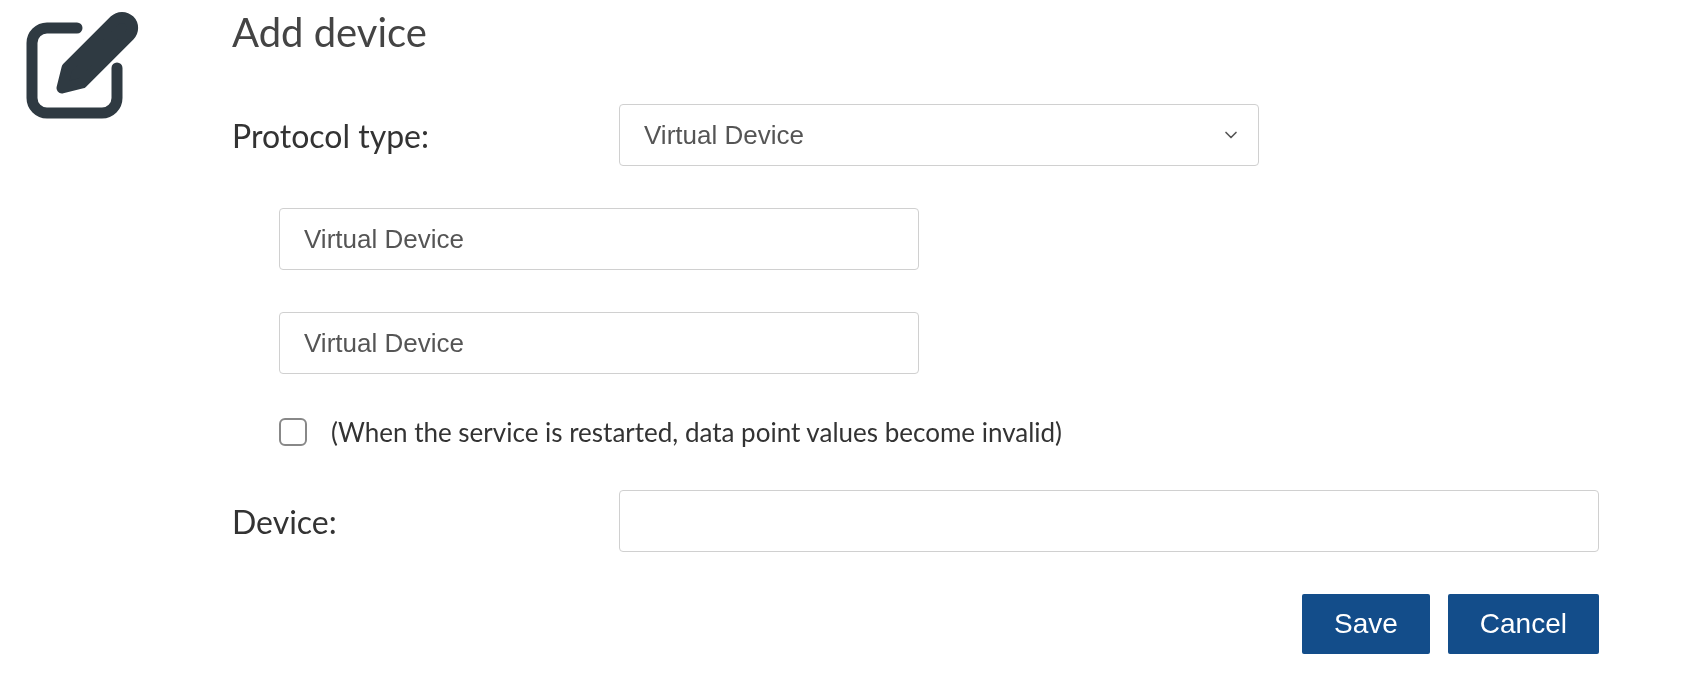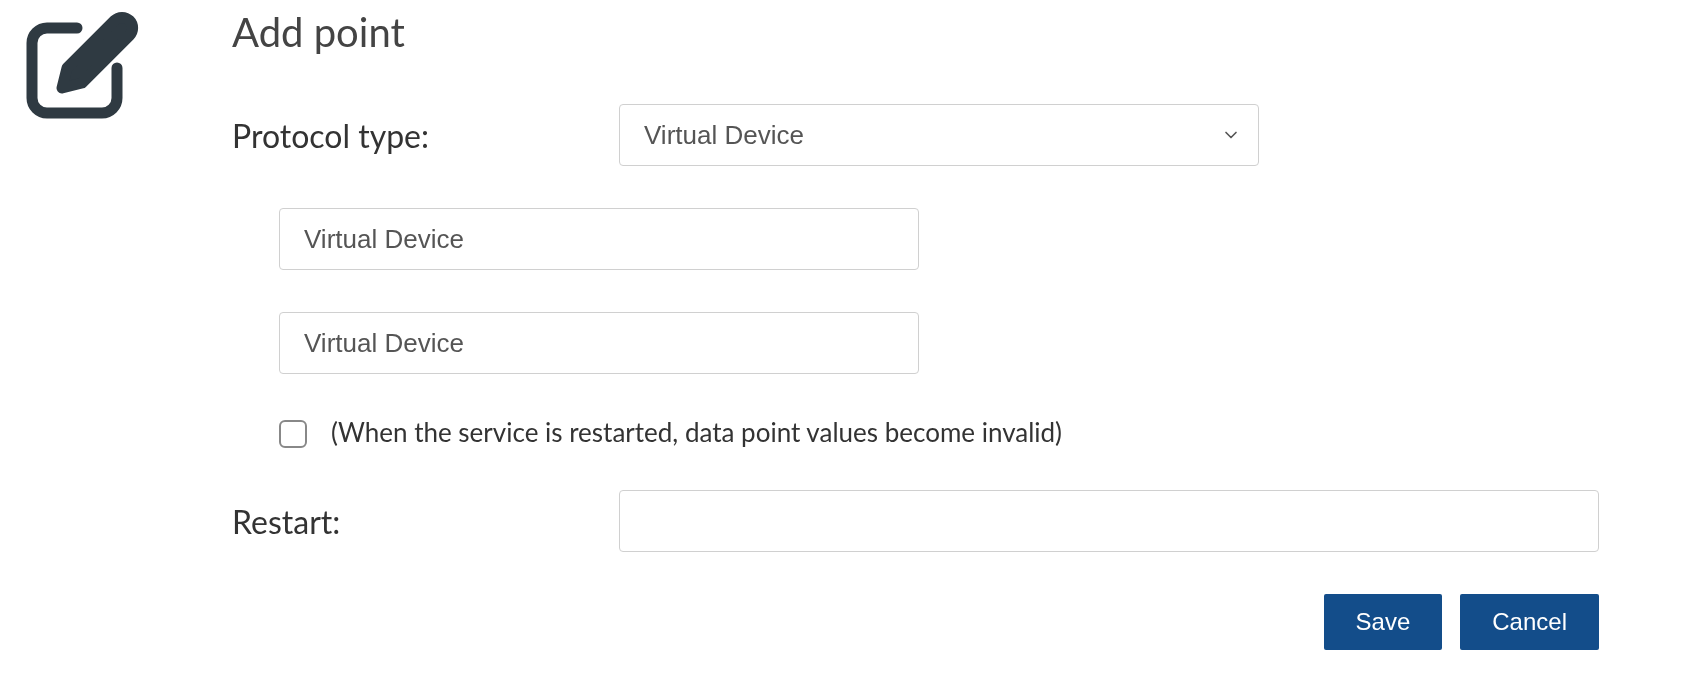--- a/index.html
+++ b/index.html
@@ -88,21 +88,21 @@
       font-size: 26px;
       color: #555;
       padding: 0 24px;
     }
     .text-input.full {
       width: 980px;
       max-width: 980px;
     }
     .checkbox-row {
       display: flex;
-      align-items: flex-end;
+      align-items: center;
       gap: 24px;
     }
     input[type="checkbox"].cb {
       width: 28px;
       height: 28px;
       border: 2px solid #888;
       border-radius: 6px;
       appearance: none;
       -webkit-appearance: none;
       background: #fff;
@@ -116,21 +116,21 @@
     .button-row {
       display: flex;
       justify-content: flex-end;
       gap: 18px;
       margin-top: 36px;
     }
     .btn {
       background: #134d8a;
       color: #fff;
       border: none;
-      font-size: 24px;
+      font-size: 28px;
       padding: 14px 32px;
       cursor: pointer;
       border-radius: 2px;
     }
   </style>
 </head>
 <body>
 
 <div class="page">
 
@@ -138,21 +138,21 @@
     <span class="edit-icon">
       <svg viewBox="0 0 24 24" fill="none" stroke="#2f3a42" stroke-width="2.2" stroke-linecap="round" stroke-linejoin="round">
         <path d="M11 4H5a3 3 0 0 0-3 3v11a3 3 0 0 0 3 3h11a3 3 0 0 0 3-3v-6"></path>
         <path d="M18.5 2.5a2.121 2.121 0 0 1 3 3L12 15l-4 1 1-4 9.5-9.5z" fill="#2f3a42"></path>
       </svg>
     </span>
   </div>
 
   <div class="content-col">
 
-    <h1 class="page-title">Add point</h1>
+    <h1 class="page-title">Add device</h1>
 
     <div class="form-row">
       <div class="label-cell">Protocol type:</div>
       <div class="field-cell">
         <div class="select-wrap">
           <select>
             <option selected="">Virtual Device</option>
           </select>
           <span class="chevron">
             <svg viewBox="0 0 24 24" fill="none" stroke="#555" stroke-width="2" stroke-linecap="round" stroke-linejoin="round">
@@ -178,21 +178,21 @@
     <div class="form-row">
       <div class="field-cell">
         <div class="checkbox-row">
           <input type="checkbox" class="cb" style="">
           <span class="cb-help">(When the service is restarted, data point values become invalid)</span>
         </div>
       </div>
     </div>
 
     <div class="form-row loose">
-      <div class="label-cell">Restart:</div>
+      <div class="label-cell">Device:</div>
       <div class="field-cell">
         <input type="text" class="text-input full" value="" style="">
       </div>
     </div>
 
     <div class="button-row">
       <button class="btn">Save</button>
       <button class="btn">Cancel</button>
     </div>
 

